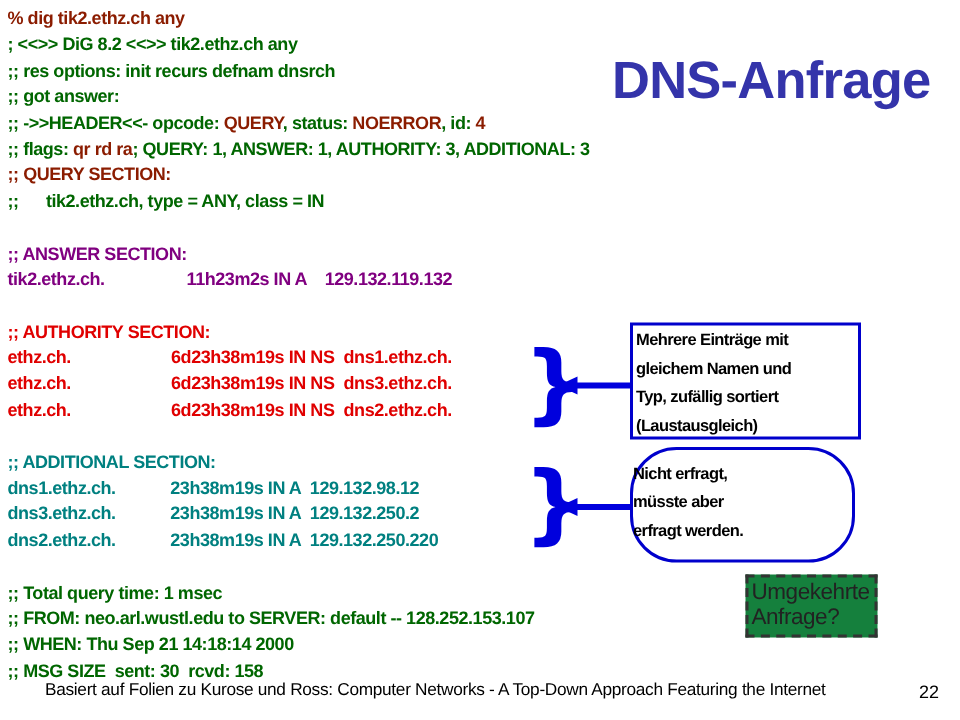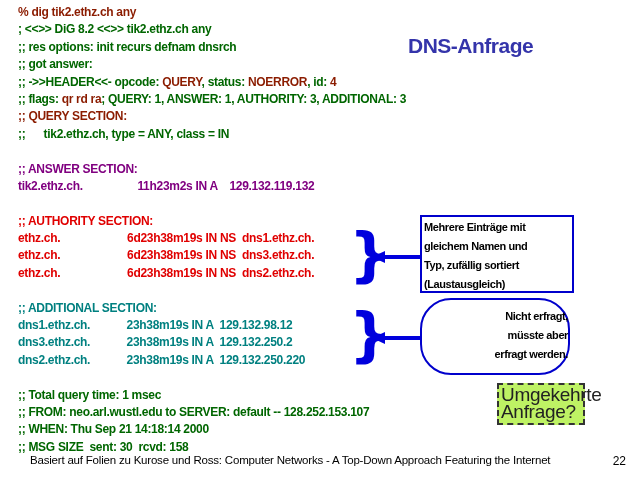--- a/index.html
+++ b/index.html
@@ -1,42 +1,42 @@
 <!DOCTYPE html>
 <html><head>
 <meta charset="utf-8">
 <style>
   html,body{margin:0;padding:0;background:#ffffff;}
   body{width:640px;height:480px;position:relative;overflow:hidden;
        font-family:"Liberation Sans",sans-serif;}
   .slide{position:absolute;left:0;top:0;width:640px;height:480px;background:#ffffff;}
 
   .terminal{position:absolute;left:5px;top:4px;font-size:12px;font-weight:bold;
-            line-height:17.4px;letter-spacing:-0.3px;white-space:pre;margin-left:13px;}
+            line-height:17.4px;letter-spacing:-0.3px;white-space:pre;}
   .tline{height:17.4px;}
 
-  .title{position:absolute;left:408px;top:34px;font-size:21px;font-weight:bold;
+  .title{position:absolute;left:408px;top:34px;font-size:35px;font-weight:bold;
          color:#3434aa;letter-spacing:-0.5px;}
 
   .ann-box{position:absolute;border:2px solid #0000cc;background:#ffffff;color:#000000;
            font-weight:bold;font-size:11px;line-height:19px;white-space:pre-line;
            letter-spacing:-0.4px;}
   .box-load{left:420px;top:215px;width:148px;height:73px;padding:1px 0 0 2px;}
-  .box-notq{left:420px;top:298px;width:146px;height:66px;padding:7px 0 0 0;text-align:right;border-radius:31px;}
+  .box-notq{left:420px;top:298px;width:146px;height:66px;padding:7px 0 0 0;text-align:left;border-radius:31px;}
 
   .brace{position:absolute;left:349px;color:#0000dd;font-weight:bold;
          font-family:"DejaVu Sans",sans-serif;font-size:58px;line-height:56px;}
   .brace-authority{top:227px;}
   .brace-additional{top:307px;}
   .arrow{position:absolute;left:372px;}
   .arrow-authority{top:250px;}
   .arrow-additional{top:331px;}
 
-  .note{position:absolute;left:497px;top:383px;width:80px;height:36px;background:#bef264;
-        border:2px dashed #333333;color:#222222;font-size:19px;line-height:17px;
+  .note{position:absolute;left:497px;top:383px;width:80px;height:36px;background:#15803d;
+        border:2px dashed #333333;color:#222222;font-size:15px;line-height:17px;
         white-space:pre-line;padding:1px 2px;letter-spacing:-0.3px;}
 
   .footer{position:absolute;left:30px;top:454px;width:590px;text-align:left;
           font-size:11.5px;color:#000000;letter-spacing:-0.2px;}
   .page{position:absolute;right:14px;top:454px;font-size:12px;color:#000000;}
 </style>
 </head>
 <body>
 
 <div class="slide">

